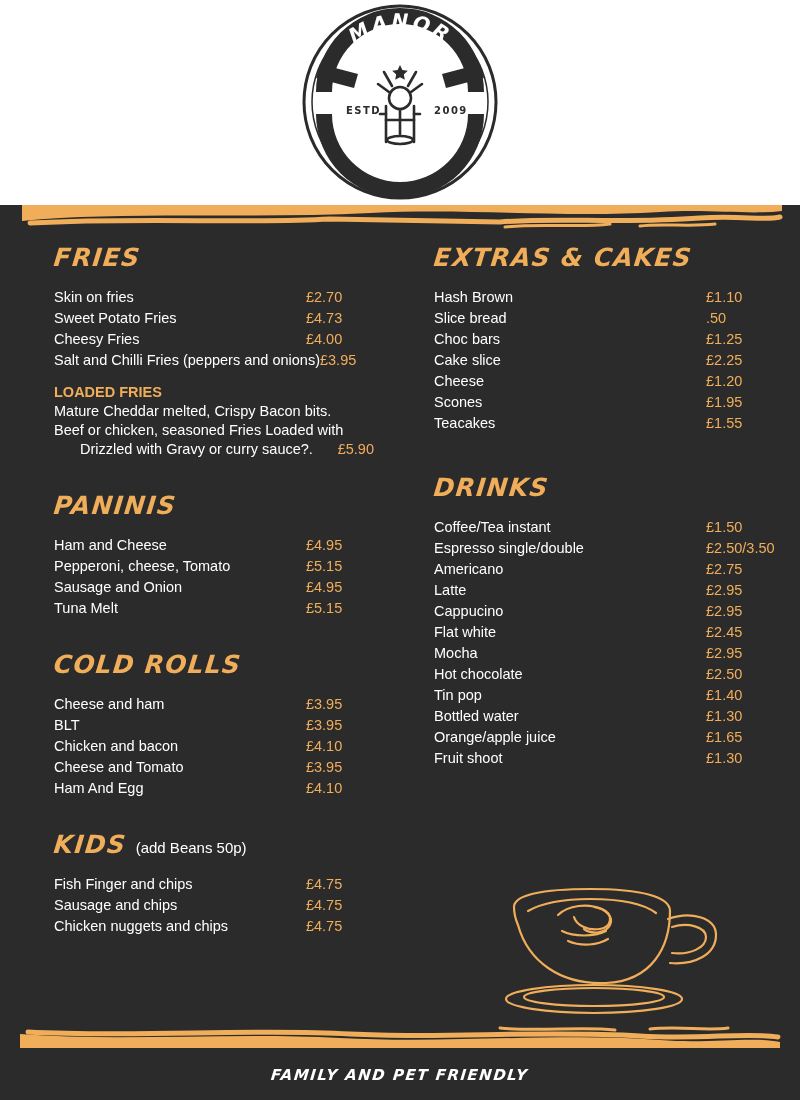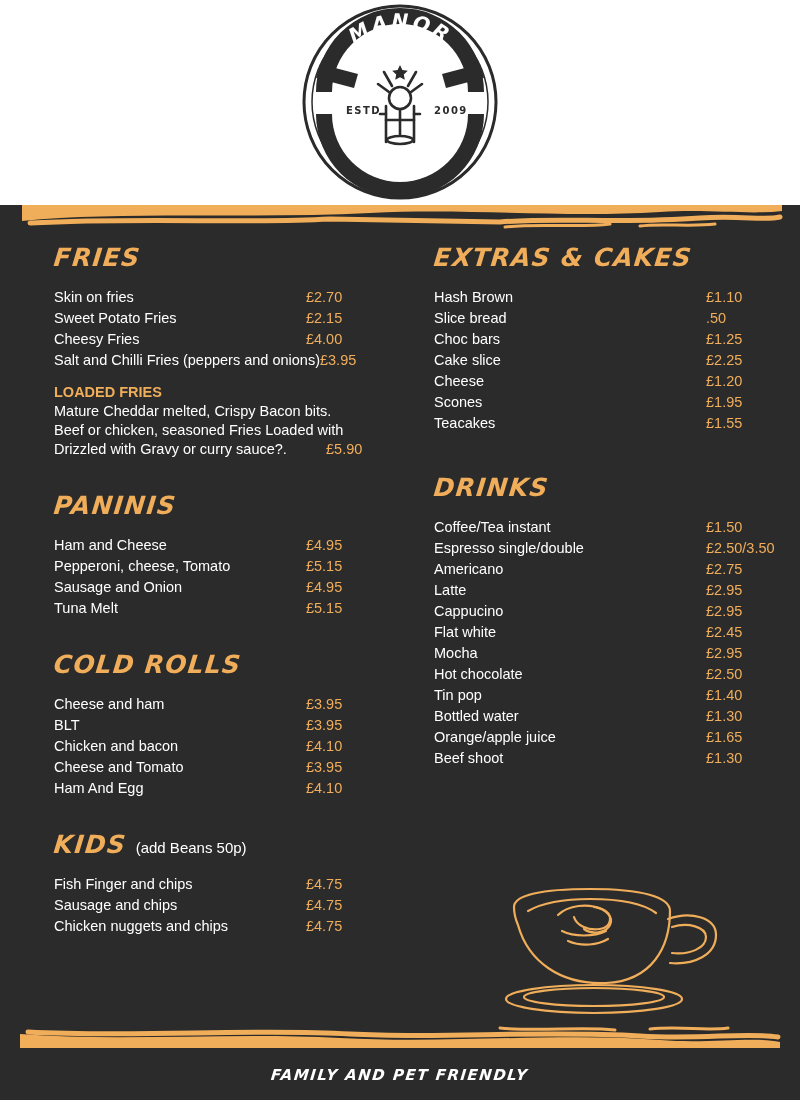--- a/index.html
+++ b/index.html
@@ -113,20 +113,21 @@
   }
   .loaded-desc {
     color: #ffffff;
     font-size: 14.5px;
     line-height: 19px;
     width: 320px;
   }
   .loaded-line {
     display: flex;
     align-items: flex-end;
+    margin-left: 26px;
   }
   .loaded-line .t { width: 272px; color: #ffffff; font-size: 14.5px; }
   .loaded-line .p { color: #f0ad5a; font-size: 14.5px; }
   .gap-md { height: 26px; }
   .gap-lg { height: 34px; }
 
   
   .cup {
     position: absolute;
     right: 58px;
@@ -218,21 +219,21 @@
 
       <div class="section">
         <div class="section-title">FRIES</div>
         <ul class="items">
           <li class="item">
             <span class="item-name">Skin on fries</span>
             <span class="item-price">£2.70</span>
           </li>
           <li class="item">
             <span class="item-name">Sweet Potato Fries</span>
-            <span class="item-price">£2.15</span>
+            <span class="item-price">£4.73</span>
           </li>
           <li class="item">
             <span class="item-name">Cheesy Fries</span>
             <span class="item-price">£4.00</span>
           </li>
           <li class="item">
             <span class="item-name">Salt and Chilli Fries (peppers and onions)</span>
             <span class="item-price">£3.95</span>
           </li>
         </ul>
@@ -403,21 +404,21 @@
           </li>
           <li class="item">
             <span class="item-name">Bottled water</span>
             <span class="item-price">£1.30</span>
           </li>
           <li class="item">
             <span class="item-name">Orange/apple juice</span>
             <span class="item-price">£1.65</span>
           </li>
           <li class="item">
-            <span class="item-name">Beef shoot</span>
+            <span class="item-name">Fruit shoot</span>
             <span class="item-price">£1.30</span>
           </li>
         </ul>
       </div>
     </div>
   </div>
 
   <div class="cup">
     <svg width="240" height="140" viewBox="0 0 240 140" fill="none" stroke="#f0ad5a" stroke-width="2.2" stroke-linecap="round" stroke-linejoin="round">
       <path d="M12,22 C12,10 40,4 88,4 C140,4 168,12 168,26 C168,62 150,96 104,98 C58,100 26,76 16,40 C13,33 12,27 12,22 Z"></path>

